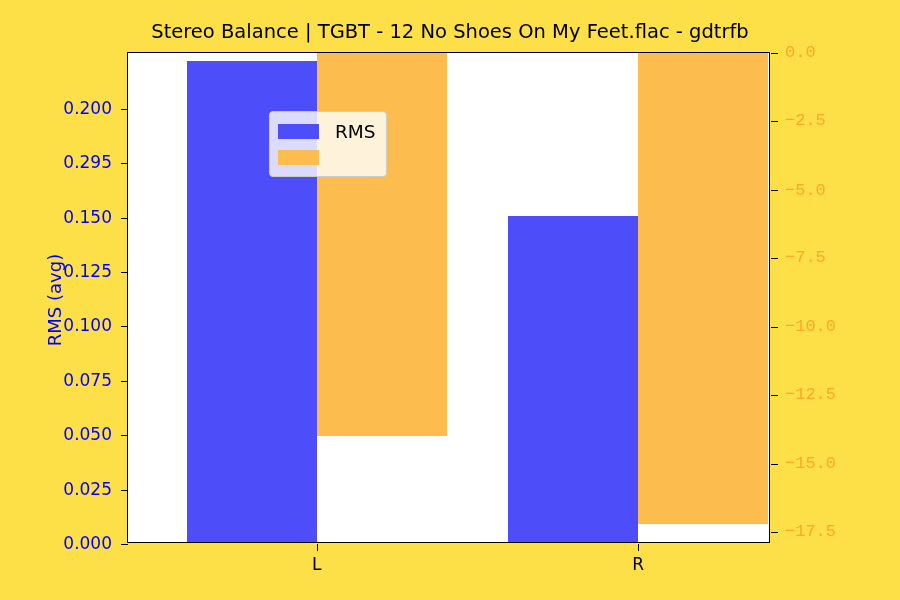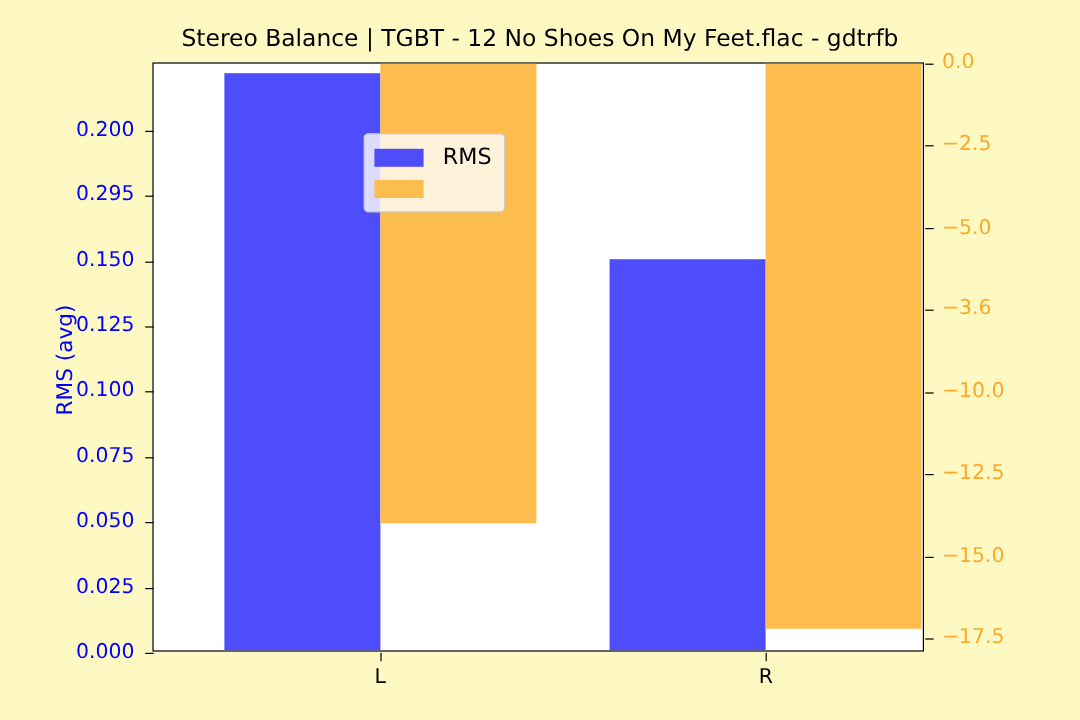--- a/index.html
+++ b/index.html
@@ -4,21 +4,21 @@
 <style>
   html, body {
     margin: 0;
     padding: 0;
     background: #ffffff;
   }
   #figure {
     position: relative;
     width: 900px;
     height: 600px;
-    background: #fef9c3;
+    background: #fde047;
     font-family: "DejaVu Sans", sans-serif;
     overflow: hidden;
   }
   
   #chart-title {
     position: absolute;
     left: 0;
     top: 20px;
     width: 900px;
     text-align: center;
@@ -62,21 +62,21 @@
   .tick-left  { left: -7px; }
   .tick-right { left: 643px; }
 
   .ticklabel {
     position: absolute;
     font-size: 17px;
     white-space: nowrap;
     line-height: 1;
   }
   .ticklabel.left  { color: #0000ff; text-align: right; }
-  .ticklabel.right { color: #ffa726; text-align: right; }
+  .ticklabel.right { color: #ffa726; text-align: right; font-family: Liberation Mono, monospace; }
 
   .tick-bottom {
     position: absolute;
     top: 491px;
     width: 0;
     height: 7px;
     border-left: 1.6px solid #000000;
   }
   .xticklabel {
     position: absolute;
@@ -104,21 +104,20 @@
   #legend {
     position: absolute;
     left: 141px;
     top: 58px;
     padding: 6px 10px 6px 8px;
     background: rgba(255,255,255,0.80);
     border: 1px solid #cccccc;
     border-radius: 4px;
     box-sizing: border-box;
     z-index: 5;
-    margin-left: 34px;
   }
   .legend-row {
     display: flex;
     align-items: center;
     height: 26px;
   }
   .legend-swatch {
     width: 41px;
     height: 15px;
     margin-right: 16px;
@@ -171,21 +170,21 @@
         <div class="ticklabel left" style="right: 657px; top: 46.9092px; width: 80px;">0.200</div>
       </div>
     <div id="right-ticks">
         <div class="tick-right" style="top: 0px;"></div>
         <div class="ticklabel right" style="left: 657px; top: -9px;">0.0</div>
         <div class="tick-right" style="top: 68.4225px;"></div>
         <div class="ticklabel right" style="left: 657px; top: 59.4225px;">−2.5</div>
         <div class="tick-right" style="top: 136.845px;"></div>
         <div class="ticklabel right" style="left: 657px; top: 129px;">−5.0</div>
         <div class="tick-right" style="top: 205.268px;"></div>
-        <div class="ticklabel right" style="left: 657px; top: 196.268px;">−3.6</div>
+        <div class="ticklabel right" style="left: 657px; top: 196.268px;">−7.5</div>
         <div class="tick-right" style="top: 273.69px;"></div>
         <div class="ticklabel right" style="left: 657px; top: 264.69px;">−10.0</div>
         <div class="tick-right" style="top: 342.113px;"></div>
         <div class="ticklabel right" style="left: 657px; top: 333.113px;">−12.5</div>
         <div class="tick-right" style="top: 410.535px;"></div>
         <div class="ticklabel right" style="left: 657px; top: 401.535px;">−15.0</div>
         <div class="tick-right" style="top: 478.958px;"></div>
         <div class="ticklabel right" style="left: 657px; top: 469.958px;">−17.5</div>
       </div>
     <div id="bottom-ticks">

